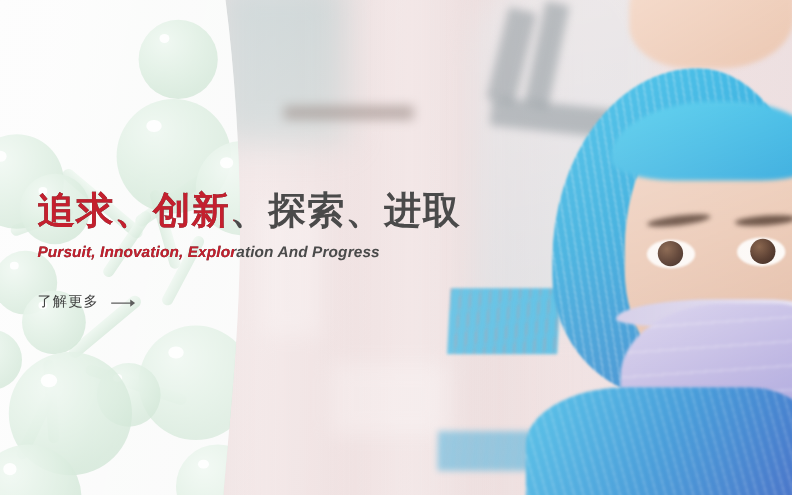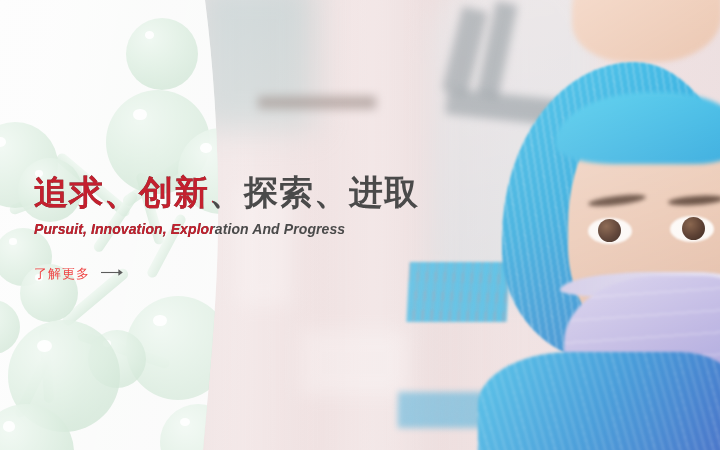--- a/index.html
+++ b/index.html
@@ -250,22 +250,22 @@
   .split { position:relative; }
   .split .base { color:#4a4a4a; }
   .split .red  {
     position:absolute; left:0; top:0; color:#c4202e;
     -webkit-clip-path: inset(0 calc(100% - 179px) 0 0);
     clip-path: inset(0 calc(100% - 179px) 0 0);
   }
 
   .more {
     margin-top:27px;
-    display:inline-flex; align-items:flex-start; gap:11px;
-    font-size:13px; color:#ef4444; letter-spacing:1px;
+    display:inline-flex; align-items:flex-end; gap:11px;
+    font-size:13px; color:#404040; letter-spacing:1px;
     cursor:pointer;
   }
   .more .arrow { display:block; }
 </style>
 </head>
 <body>
 
 <div class="hero">
 
   <div class="photo">

